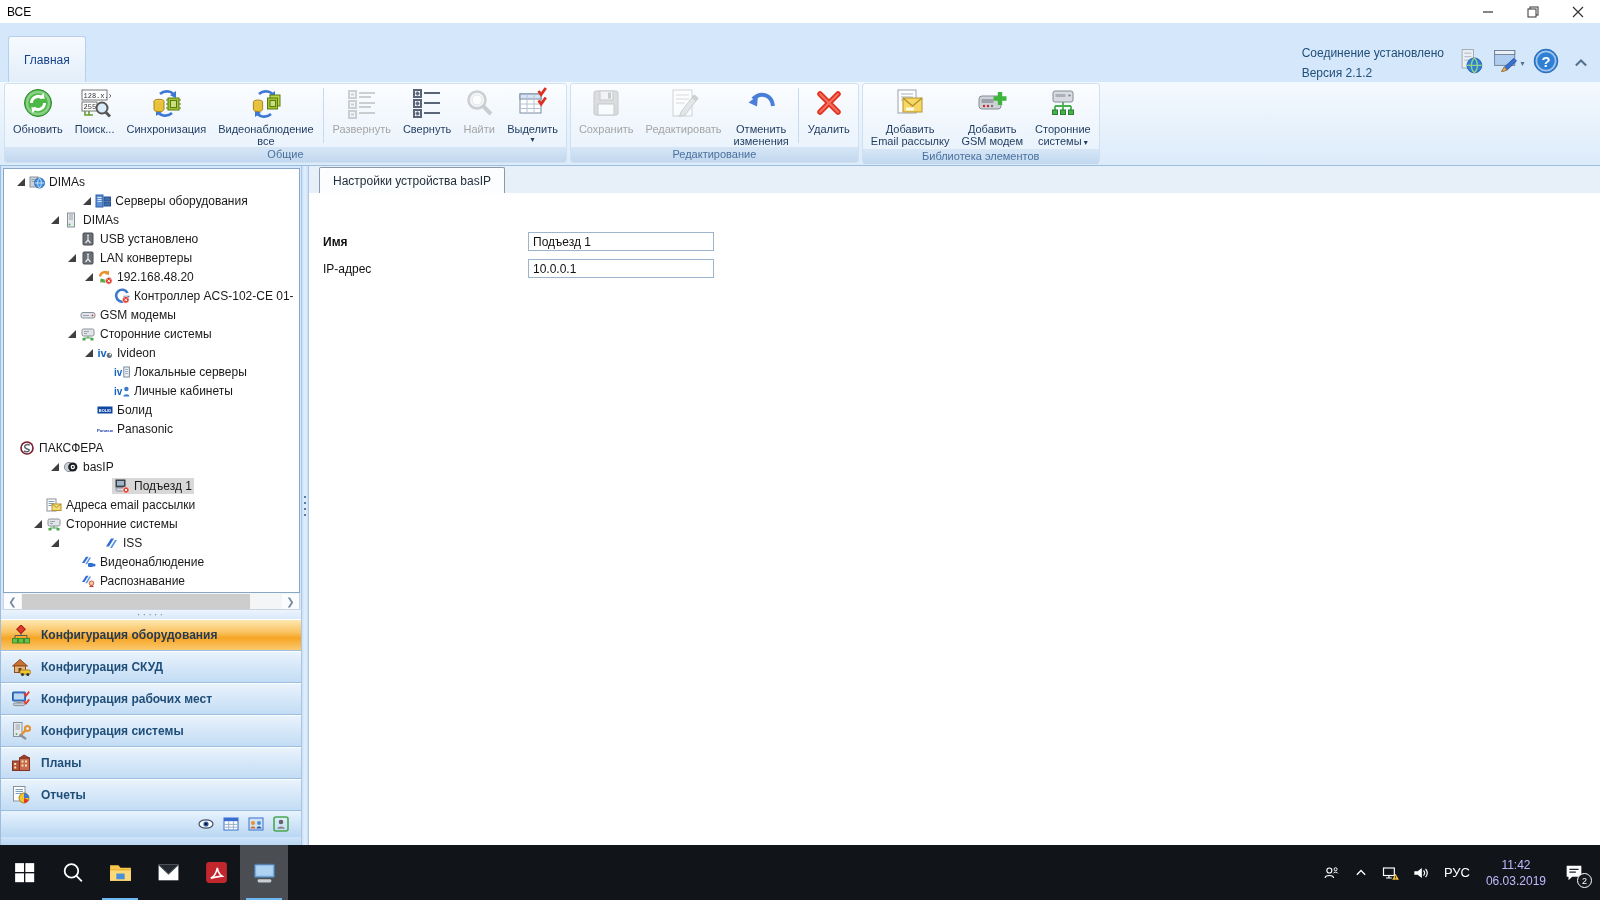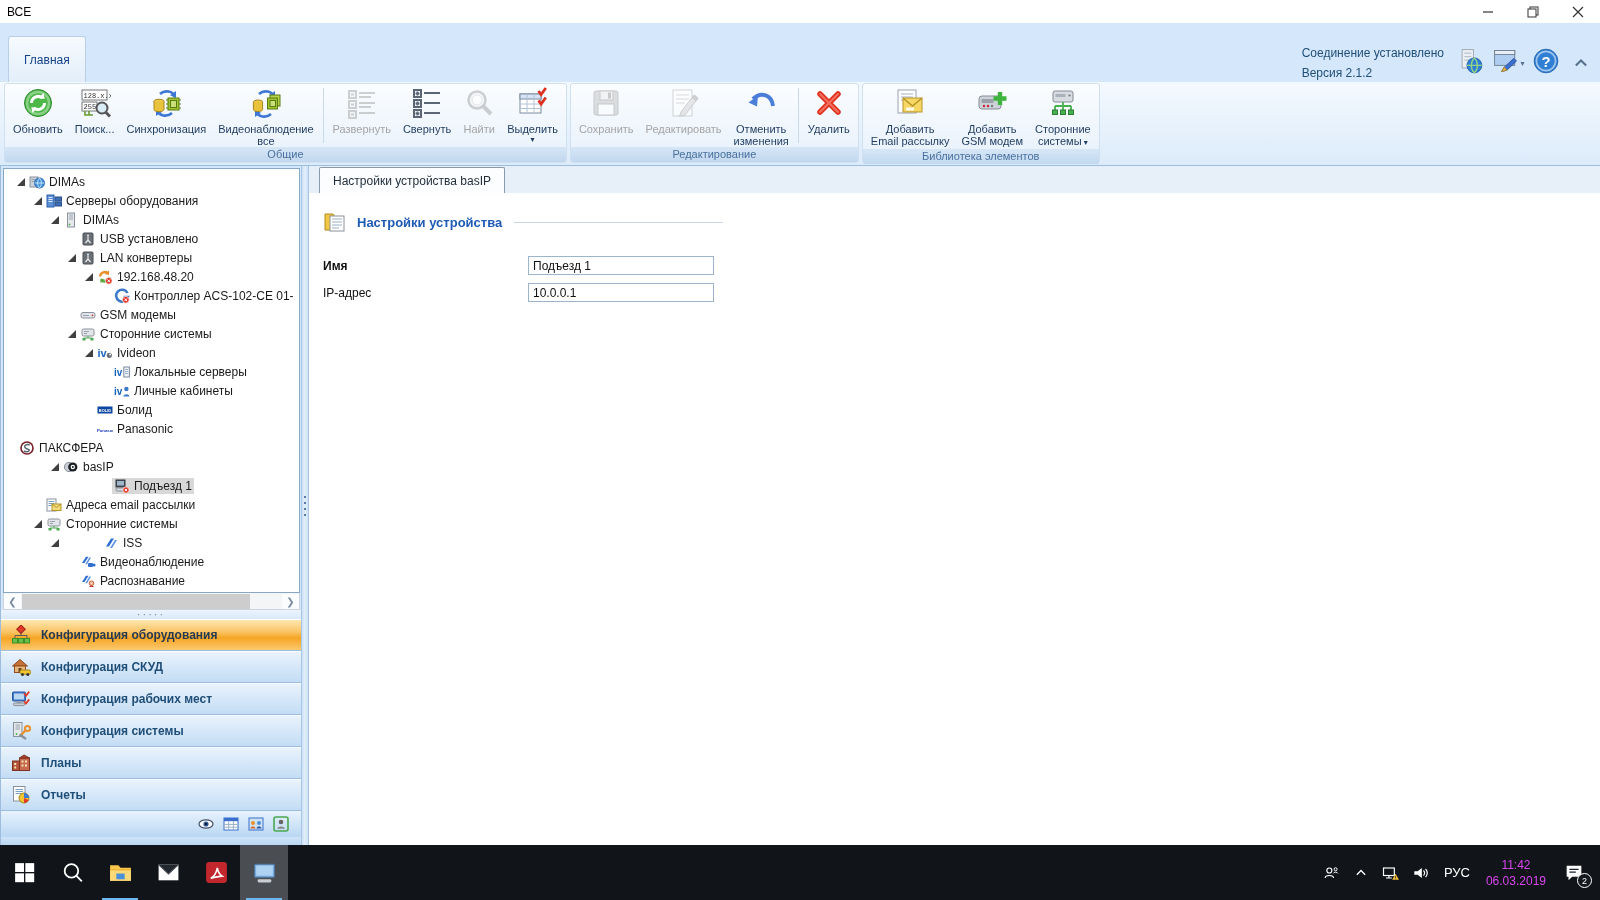--- a/index.html
+++ b/index.html
@@ -99,21 +99,21 @@
   .taskbar { height:55px; background:#11151a; display:flex; align-items:stretch; flex:none; }
   .tb-left { display:flex; }
   .tb-btn { width:48px; display:flex; align-items:center; justify-content:center; cursor:pointer; position:relative; }
   .tb-btn svg { width:25px; height:25px; }
   .tb-btn.running::after { content:""; position:absolute; bottom:0; left:6px; right:6px; height:2px; background:#6cb8f0; }
   .tb-btn.active { background:#4a4d52; }
   .tb-right { margin-left:auto; display:flex; align-items:center; padding-right:6px; }
   .tray-btn { width:30px; height:55px; display:flex; align-items:center; justify-content:center; cursor:pointer; position:relative; }
   .tray-btn svg { width:20px; height:20px; }
   .tb-lang { color:#fff; font-size:13px; padding:0 8px; cursor:pointer; }
-  .tb-clock { color:#d946ef; font-size:12px; text-align:center; line-height:16px; padding:0 8px; cursor:pointer; }
+  .tb-clock { color:#c4b5fd; font-size:12px; text-align:center; line-height:16px; padding:0 8px; cursor:pointer; }
   .tb-notif { width:40px; height:55px; display:flex; align-items:center; justify-content:center; position:relative; cursor:pointer; }
   .tb-notif svg { width:22px; height:22px; }
   .notif-badge { position:absolute; right:2px; bottom:12px; width:15px; height:15px; border-radius:50%; background:#15181d;
       border:1.5px solid #fff; color:#fff; font-size:9px; display:flex; align-items:center; justify-content:center; }
 </style>
 </head>
 <body>
 
 <div class="app">
 
@@ -417,21 +417,21 @@
                 <svg viewBox="0 0 16 16">
                   <rect x="1" y="3" width="8" height="10" fill="#cdd3da" stroke="#8a9099"></rect>
                   <path d="M2.5 5.5h5M2.5 7.5h5" stroke="#9aa3ad"></path>
                   <circle cx="10.5" cy="9" r="5" fill="#3f8edb" stroke="#2a6cb3"></circle>
                   <path d="M5.5 9h10M10.5 4a7.5 7.5 0 0 1 0 10M10.5 4a7.5 7.5 0 0 0 0 10" stroke="#cfe6f7" fill="none" stroke-width=".9"></path>
                 </svg>
               </span>
               <span class="tree-label">DIMAs</span>
             </span>
           </div>
-          <div class="tree-row" style="padding-left: 27px;">
+          <div class="tree-row" style="padding-left: 27px; justify-content: center;">
             <span class="expander">
               <i></i>
             </span>
             <span class="sel-wrap">
               <span class="tree-icon">
                 <svg viewBox="0 0 16 16">
                   <rect x="1" y="2" width="7" height="12" fill="#5b8fd6" stroke="#2d5fa8"></rect>
                   <path d="M2.5 4.5h4M2.5 6.5h4M2.5 8.5h4" stroke="#d8e8fa"></path>
                   <rect x="9" y="4" width="6.5" height="4" fill="#3e6db3" stroke="#274f8c"></rect>
                   <rect x="9" y="9" width="6.5" height="4" fill="#3e6db3" stroke="#274f8c"></rect>
@@ -856,29 +856,20 @@
         <i></i>
         <i></i>
         <i></i>
       </div>
 
     <div class="content">
       <div class="tabstrip">
         <div class="doc-tab">Настройки устройства basIP</div>
       </div>
       <div class="doc-body">
-        <div class="section-header">
-          <svg viewBox="0 0 26 24">
-            <path d="M2 4h8l2 3h1v13H2z" fill="#f2c744" stroke="#b08a1e"></path>
-            <rect x="7" y="6" width="14" height="15" fill="#fff" stroke="#8a9099"></rect>
-            <path d="M9 9h10M9 12h10M9 15h10M9 18h7" stroke="#9ab0c8" stroke-width="1.2"></path>
-          </svg>
-          <span class="section-title">Настройки устройства</span>
-          <span class="section-rule"></span>
-        </div>
         <div class="form" id="form">
             <div class="form-row">
               <div class="form-label bold">Имя</div>
               <input class="form-input" type="text" value="Подъезд 1" style="">
             </div>
             <div class="form-row">
               <div class="form-label">IP-адрес</div>
               <input class="form-input" type="text" value="10.0.0.1" style="">
             </div>
           </div>

